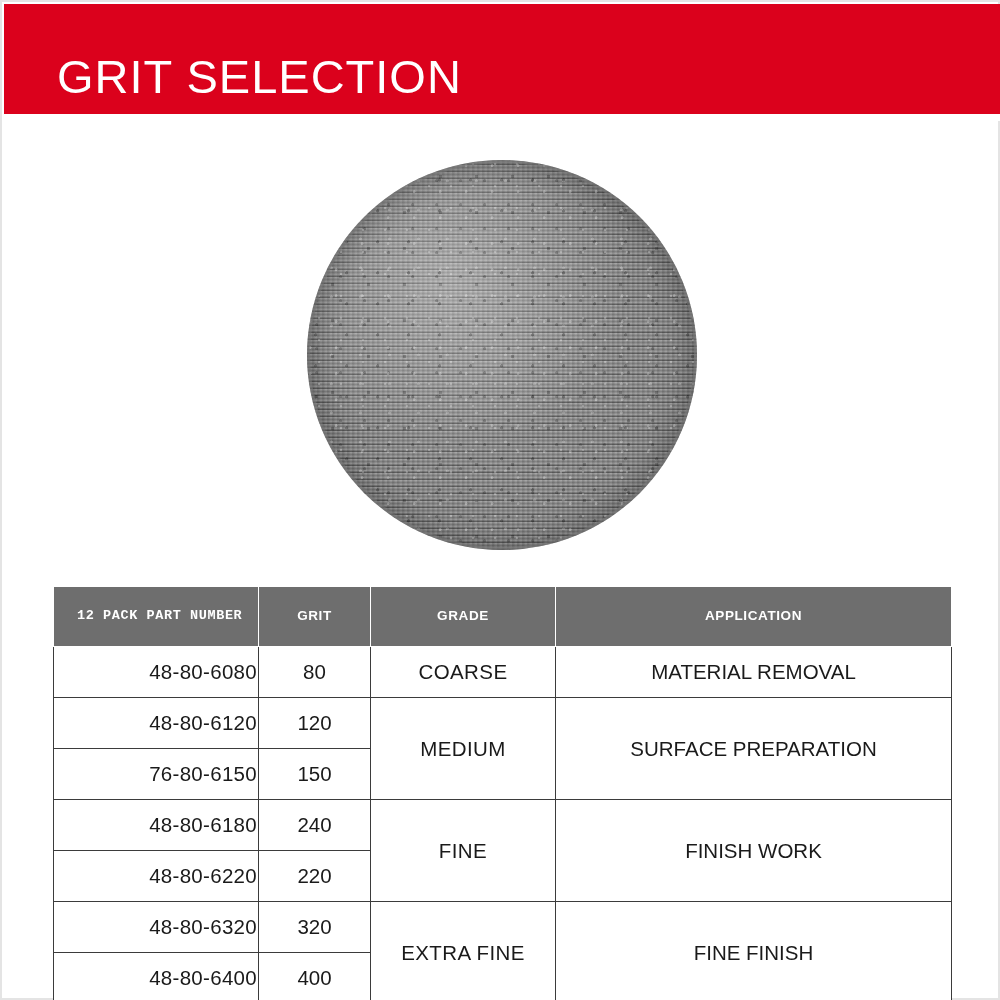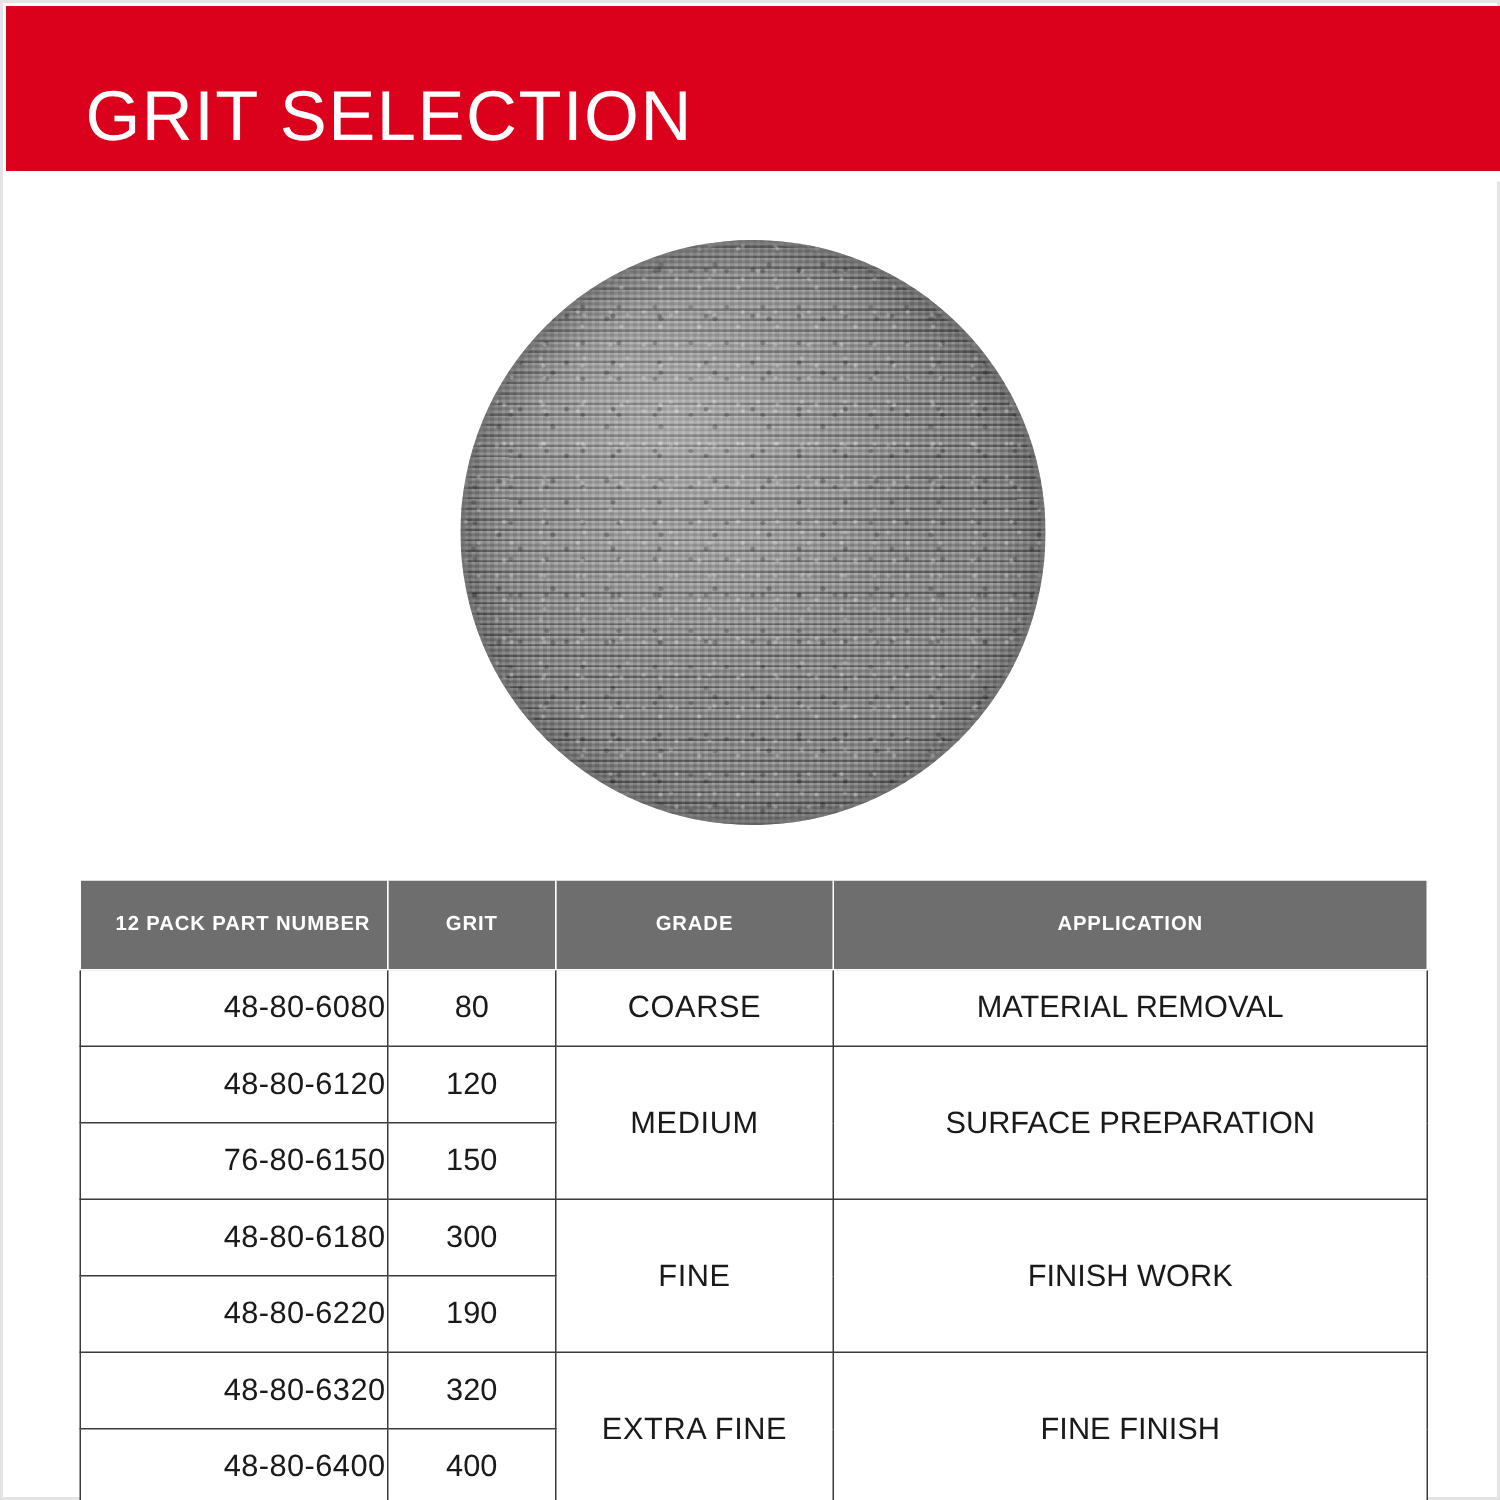--- a/index.html
+++ b/index.html
@@ -136,20 +136,21 @@
     font-weight: bold;
     letter-spacing: 0.6px;
     height: 57px;
     border: 1px solid #ffffff;
     vertical-align: middle;
     line-height: 1.25;
   }
   .grit-table thead th.th-part {
     text-align: left;
     padding-left: 23px;
+    font-family: Liberation Mono, monospace;
   }
   .grit-table thead th.th-center {
   }
 
   .grit-table tbody td {
     border: 1px solid #3b3b3b;
     height: 48px;
     font-size: 20.5px;
     color: #1a1a1a;
     vertical-align: middle;
@@ -211,27 +212,27 @@
         <td class="grit">120</td>
         <td class="grade" rowspan="2">MEDIUM</td>
         <td class="app" rowspan="2">SURFACE PREPARATION</td>
       </tr>
       <tr>
         <td class="part">76-80-6150</td>
         <td class="grit">150</td>
       </tr>
       <tr>
         <td class="part">48-80-6180</td>
-        <td class="grit">300</td>
+        <td class="grit">240</td>
         <td class="grade" rowspan="2">FINE</td>
         <td class="app" rowspan="2">FINISH WORK</td>
       </tr>
       <tr>
         <td class="part">48-80-6220</td>
-        <td class="grit">190</td>
+        <td class="grit">220</td>
       </tr>
       <tr>
         <td class="part">48-80-6320</td>
         <td class="grit">320</td>
         <td class="grade" rowspan="2">EXTRA FINE</td>
         <td class="app" rowspan="2">FINE FINISH</td>
       </tr>
       <tr>
         <td class="part">48-80-6400</td>
         <td class="grit">400</td>

